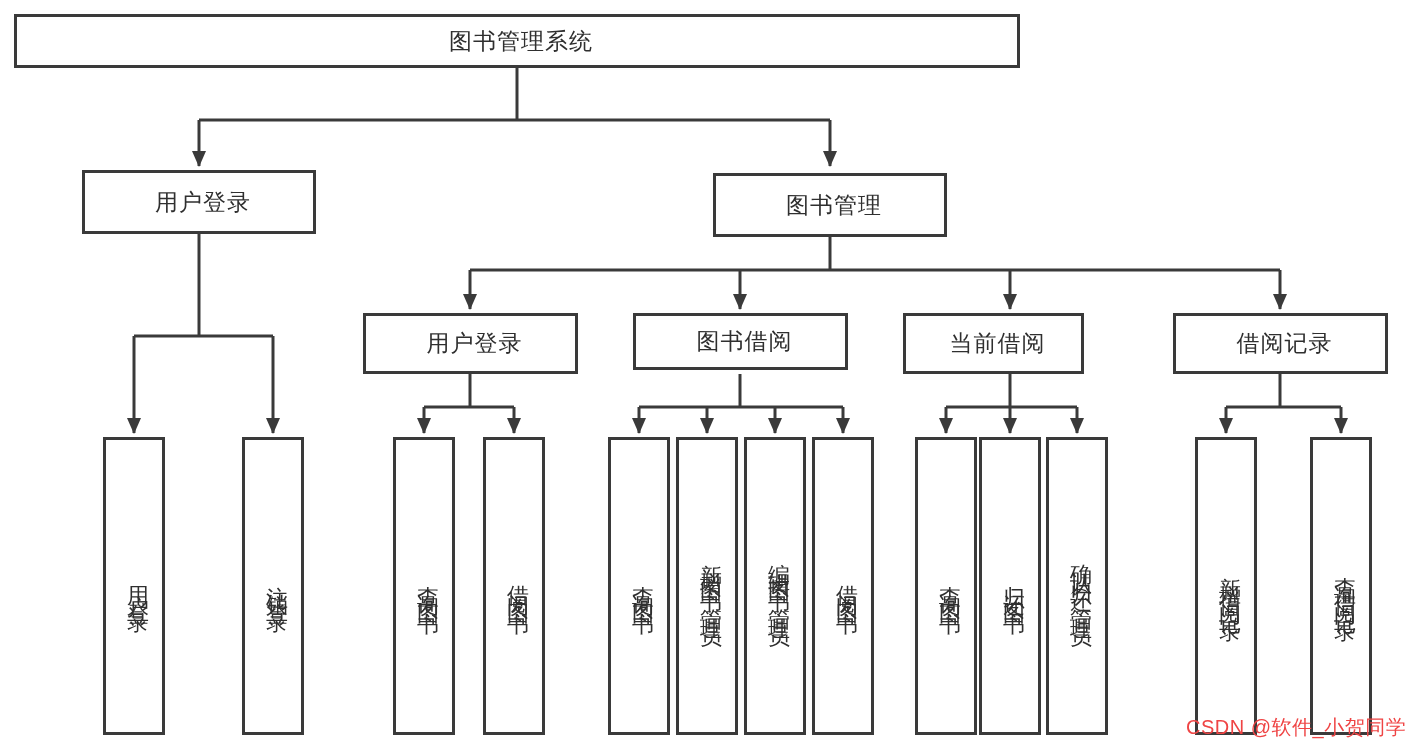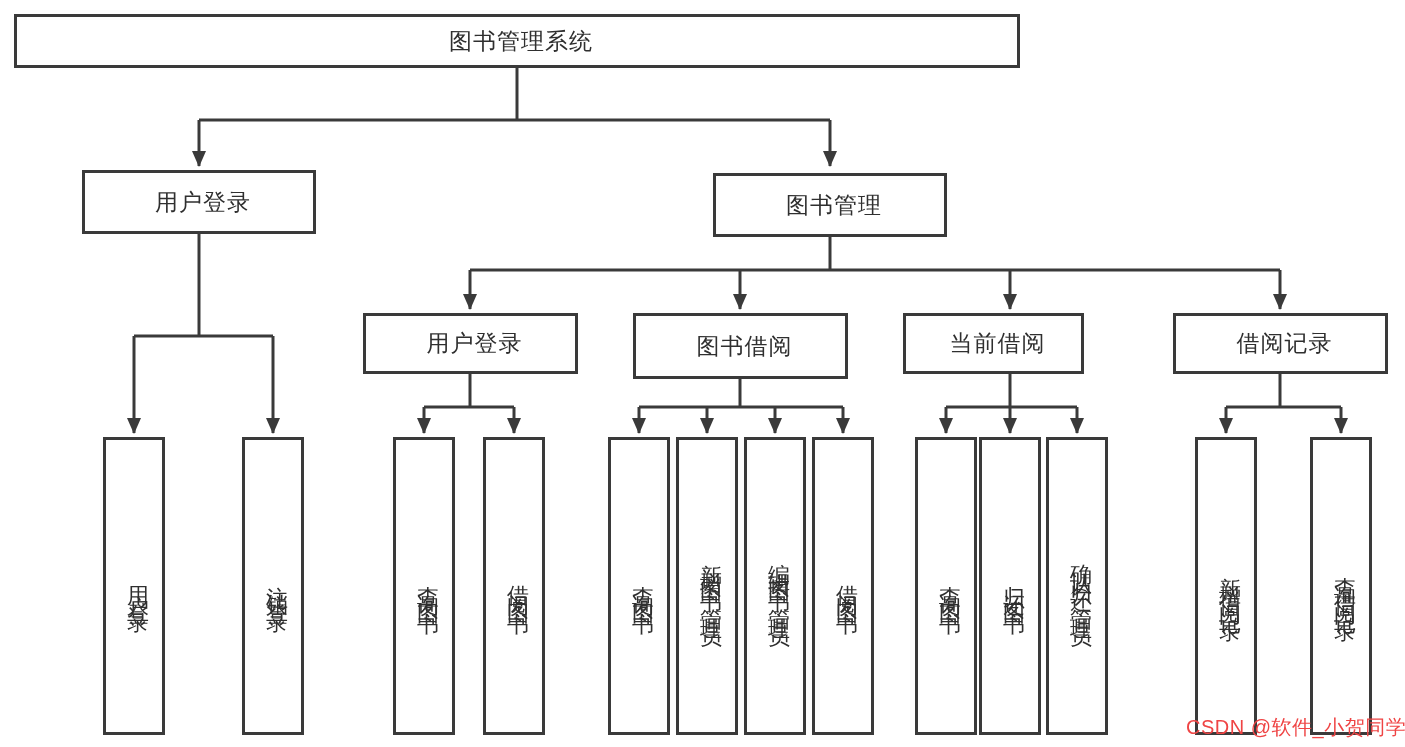--- a/index.html
+++ b/index.html
@@ -122,21 +122,21 @@
   <div class="node" style="left:82px;top:170px;width:234px;height:64px">
     <span class="lbl">用户登录</span>
   </div>
   <div class="node" style="left:713px;top:173px;width:234px;height:64px">
     <span class="lbl">图书管理</span>
   </div>
 
   <div class="node" style="left:363px;top:313px;width:215px;height:61px">
     <span class="lbl">用户登录</span>
   </div>
-  <div class="node" style="left:633px;top:313px;width:215px;height:66px">
+  <div class="node" style="left:633px;top:313px;width:215px;height:57px">
     <span class="lbl">图书借阅</span>
   </div>
   <div class="node" style="left:903px;top:313px;width:181px;height:61px">
     <span class="lbl">当前借阅</span>
   </div>
   <div class="node" style="left:1173px;top:313px;width:215px;height:61px">
     <span class="lbl">借阅记录</span>
   </div>
 
   <div class="node vbox" style="left:103px;top:437px;width:62px;height:298px">

